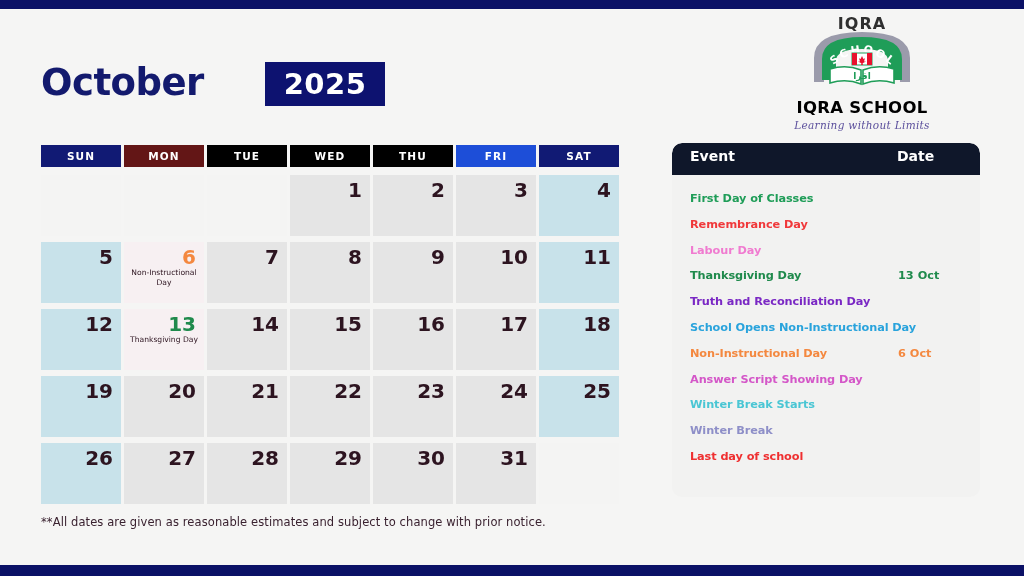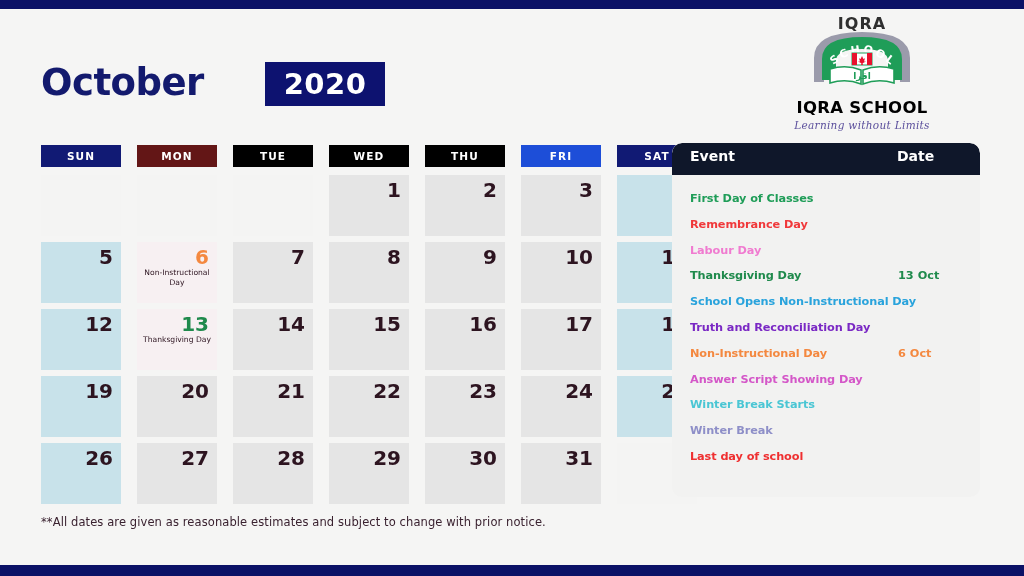--- a/index.html
+++ b/index.html
@@ -64,21 +64,21 @@
   }
 
   
   .cal {
     position: absolute; left: 41px; top: 145px;
     width: 614px;
   }
   .cal-row {
     display: grid;
     grid-template-columns: repeat(7, 80px);
-    column-gap: 16px;
+    column-gap: 3px;
   }
   .dow {
     height: 22px;
     display: flex; align-items: center; justify-content: center;
     color: #ffffff; font-size: 10.5px; font-weight: 700; letter-spacing: 1.1px;
   }
   .dow-sun { background: #111a74; }
   .dow-mon { background: #631616; }
   .dow-tue, .dow-wed, .dow-thu { background: #000000; }
   .dow-fri { background: #1d4ed8; }
@@ -152,21 +152,21 @@
 <body>
 
 <div id="page">
 
   <div class="bar-top"></div>
   <div class="bar-bottom"></div>
 
   <div class="month-title">October</div>
 
   <div class="year-badge">
-    <span>2020</span>
+    <span>2025</span>
   </div>
 
   <div class="logo">
     <div class="logo-top-text">IQRA</div>
     <div class="logo-emblem">
       <svg width="108" height="58" viewBox="0 0 108 58">
 
         <path d="M6 54 L6 30 Q6 4 54 4 Q102 4 102 30 L102 54 L92 54 L92 30 Q92 13 54 13 Q16 13 16 30 L16 54 Z" fill="#9b9bab"></path>
 
         <path d="M14 52 L14 31 Q14 9 54 9 Q94 9 94 31 L94 52 L80 52 L80 33 Q80 21 54 21 Q28 21 28 33 L28 52 Z" fill="#1f9d58"></path>
@@ -342,24 +342,24 @@
           <div class="ev-name" style="color: rgb(240, 56, 58);">Remembrance Day</div>
         </div>
         <div class="ev-row">
           <div class="ev-name" style="color: rgb(240, 123, 208);">Labour Day</div>
         </div>
         <div class="ev-row">
           <div class="ev-name" style="color: rgb(31, 138, 76);">Thanksgiving Day</div>
           <div class="ev-date" style="color: rgb(31, 138, 76);">13 Oct</div>
         </div>
         <div class="ev-row">
+          <div class="ev-name" style="color: rgb(122, 40, 196);">Truth and Reconciliation Day</div>
+        </div>
+        <div class="ev-row">
           <div class="ev-name" style="color: rgb(41, 163, 220);">School Opens Non-Instructional Day</div>
-        </div>
-        <div class="ev-row">
-          <div class="ev-name" style="color: rgb(122, 40, 196);">Truth and Reconciliation Day</div>
         </div>
         <div class="ev-row">
           <div class="ev-name" style="color: rgb(244, 136, 63);">Non-Instructional Day</div>
           <div class="ev-date" style="color: rgb(244, 136, 63);">6 Oct</div>
         </div>
         <div class="ev-row">
           <div class="ev-name" style="color: rgb(212, 87, 200); text-align: center;">Answer Script Showing Day</div>
         </div>
         <div class="ev-row">
           <div class="ev-name" style="color: rgb(74, 198, 212);">Winter Break Starts</div>

